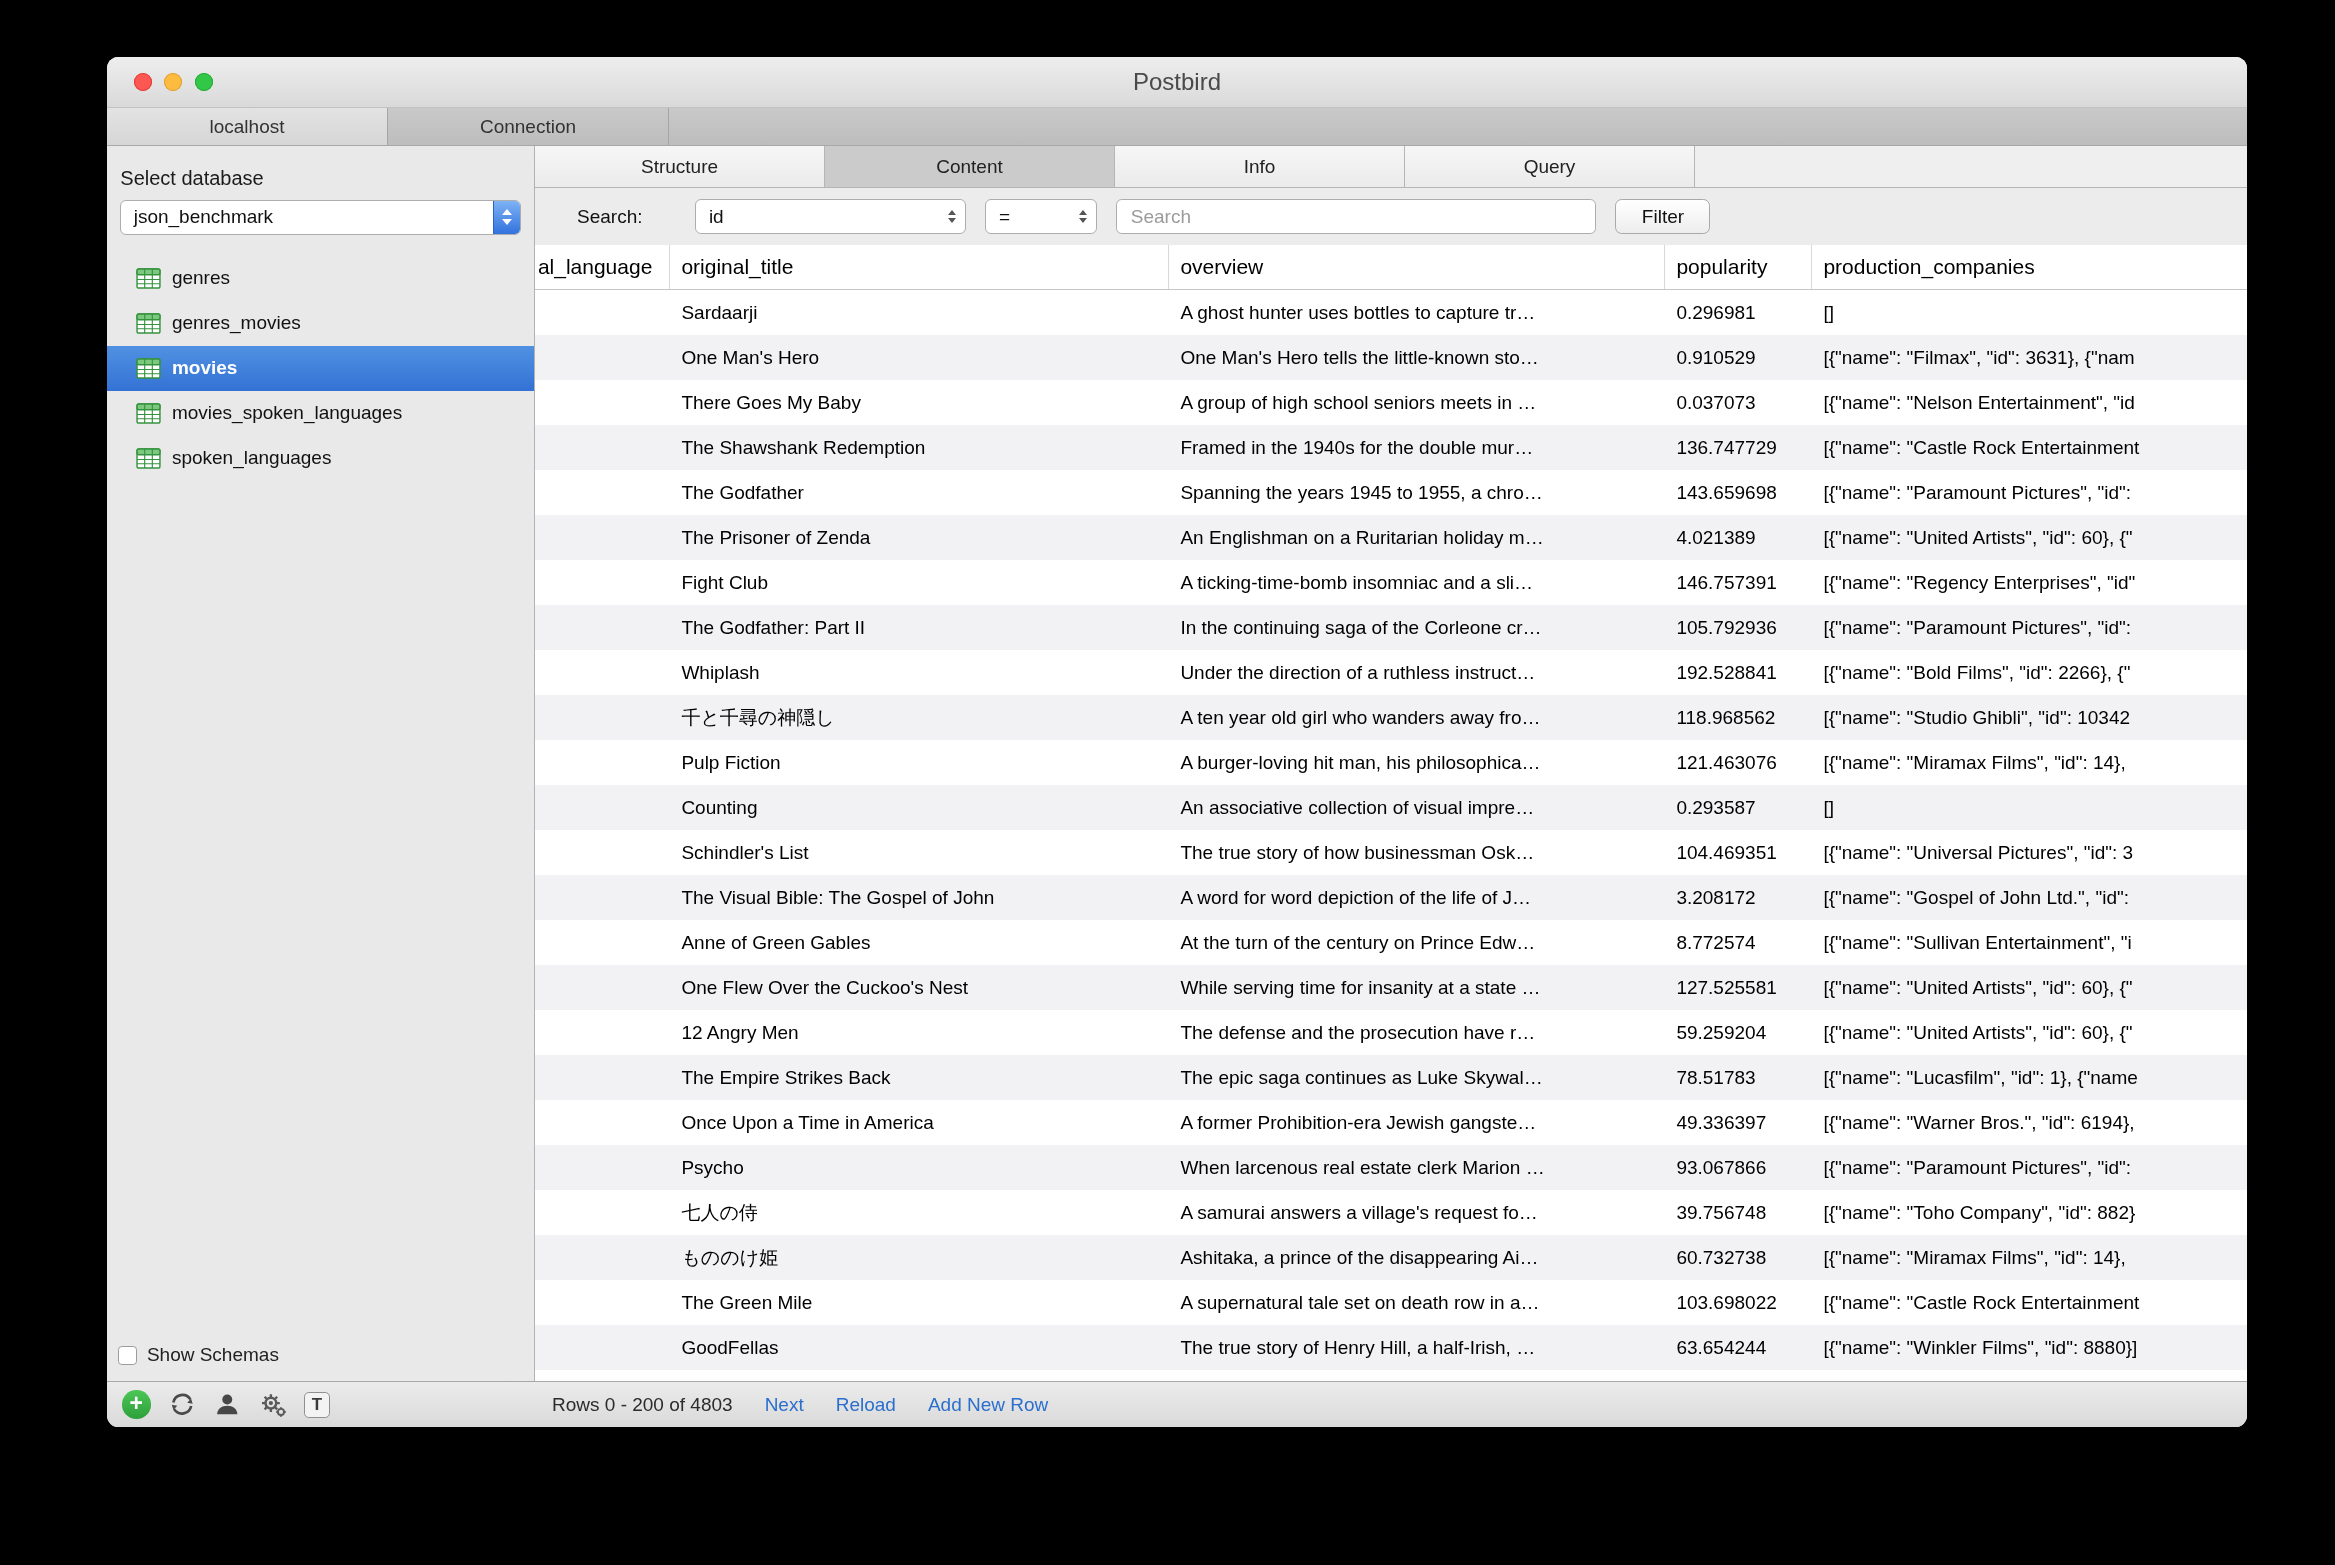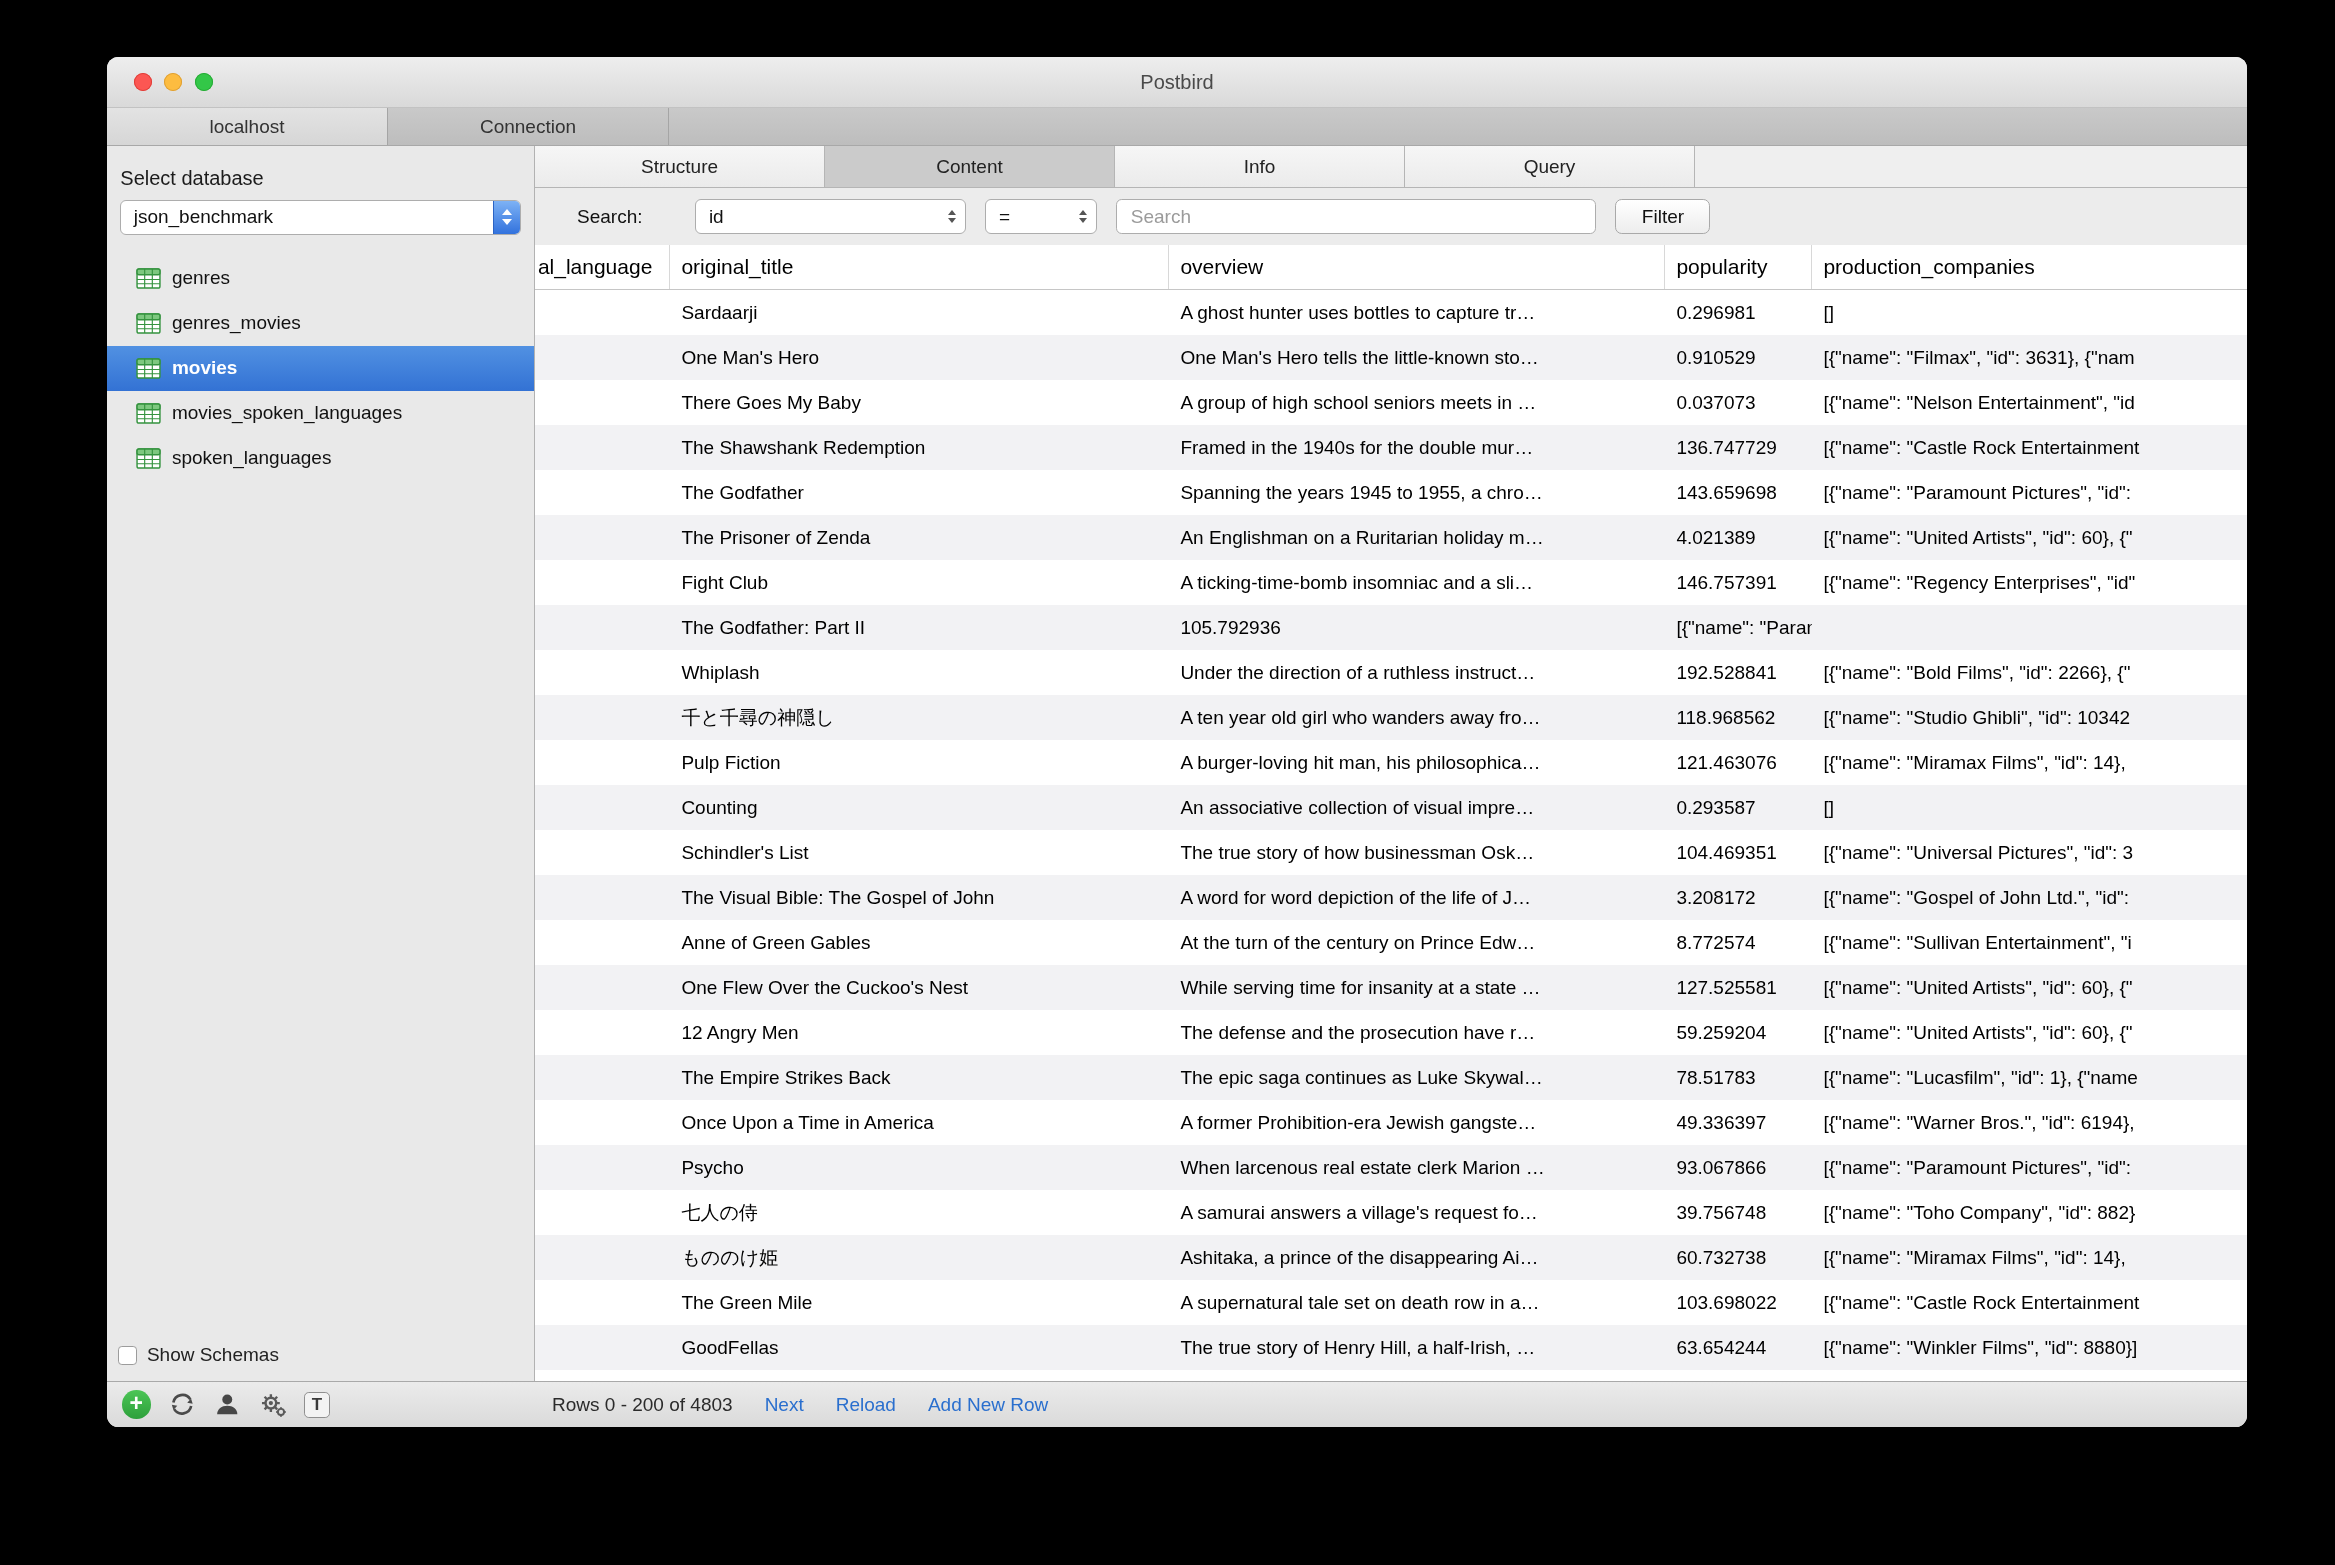--- a/index.html
+++ b/index.html
@@ -7,21 +7,21 @@
               font-family:"Liberation Sans","DejaVu Sans",sans-serif; }
 
   .window { position:absolute; left:107px; top:57px; width:2140px; height:1370px;
             background:#ececec; border-radius:11.4px; overflow:hidden;
             box-shadow:0 24px 67px rgba(0,0,0,.7); display:flex; flex-direction:column; }
 
   
   .titlebar { height:51px; flex:0 0 51px; background:linear-gradient(#eeeeee,#d9d9d9);
               border-bottom:1px solid #c2c2c2; position:relative;
               display:flex; align-items:center; justify-content:center; }
-  .title { font-size:20px; color:#4a4a4a; }
+  .title { font-size:24px; color:#4a4a4a; }
   .lights { position:absolute; left:27px; top:0; height:100%; display:flex; align-items:center; gap:12.4px; }
   .light { width:18px; height:18px; border-radius:50%; }
   .light.red    { background:#fc5753; box-shadow:inset 0 0 0 1px #df3e38; }
   .light.yellow { background:#fdbc40; box-shadow:inset 0 0 0 1px #de9f34; }
   .light.green  { background:#33c748; box-shadow:inset 0 0 0 1px #27aa35; }
 
   
   .conn-tabs { height:38px; flex:0 0 38px; display:flex; background:linear-gradient(#c9c9c9,#bdbdbd);
                border-bottom:1px solid #a8a8a8; }
   .conn-tab { width:281px; display:flex; align-items:center; justify-content:center;
@@ -286,20 +286,21 @@
           <div class="data-grid data-row">
     <div class="cell c-lang"></div>
     <div class="cell c-title">Fight Club</div>
     <div class="cell c-overview">A ticking-time-bomb insomniac and a sli…</div>
     <div class="cell c-pop">146.757391</div>
     <div class="cell c-comp">[{"name": "Regency Enterprises", "id"</div>
   </div>
           <div class="data-grid data-row">
     <div class="cell c-lang"></div>
     <div class="cell c-title">The Godfather: Part II</div>
+    <div class="cell c-overview">In the continuing saga of the Corleone cr…</div>
     <div class="cell c-pop">105.792936</div>
     <div class="cell c-comp">[{"name": "Paramount Pictures", "id":</div>
   </div>
           <div class="data-grid data-row">
     <div class="cell c-lang"></div>
     <div class="cell c-title">Whiplash</div>
     <div class="cell c-overview">Under the direction of a ruthless instruct…</div>
     <div class="cell c-pop">192.528841</div>
     <div class="cell c-comp">[{"name": "Bold Films", "id": 2266}, {"</div>
   </div>

